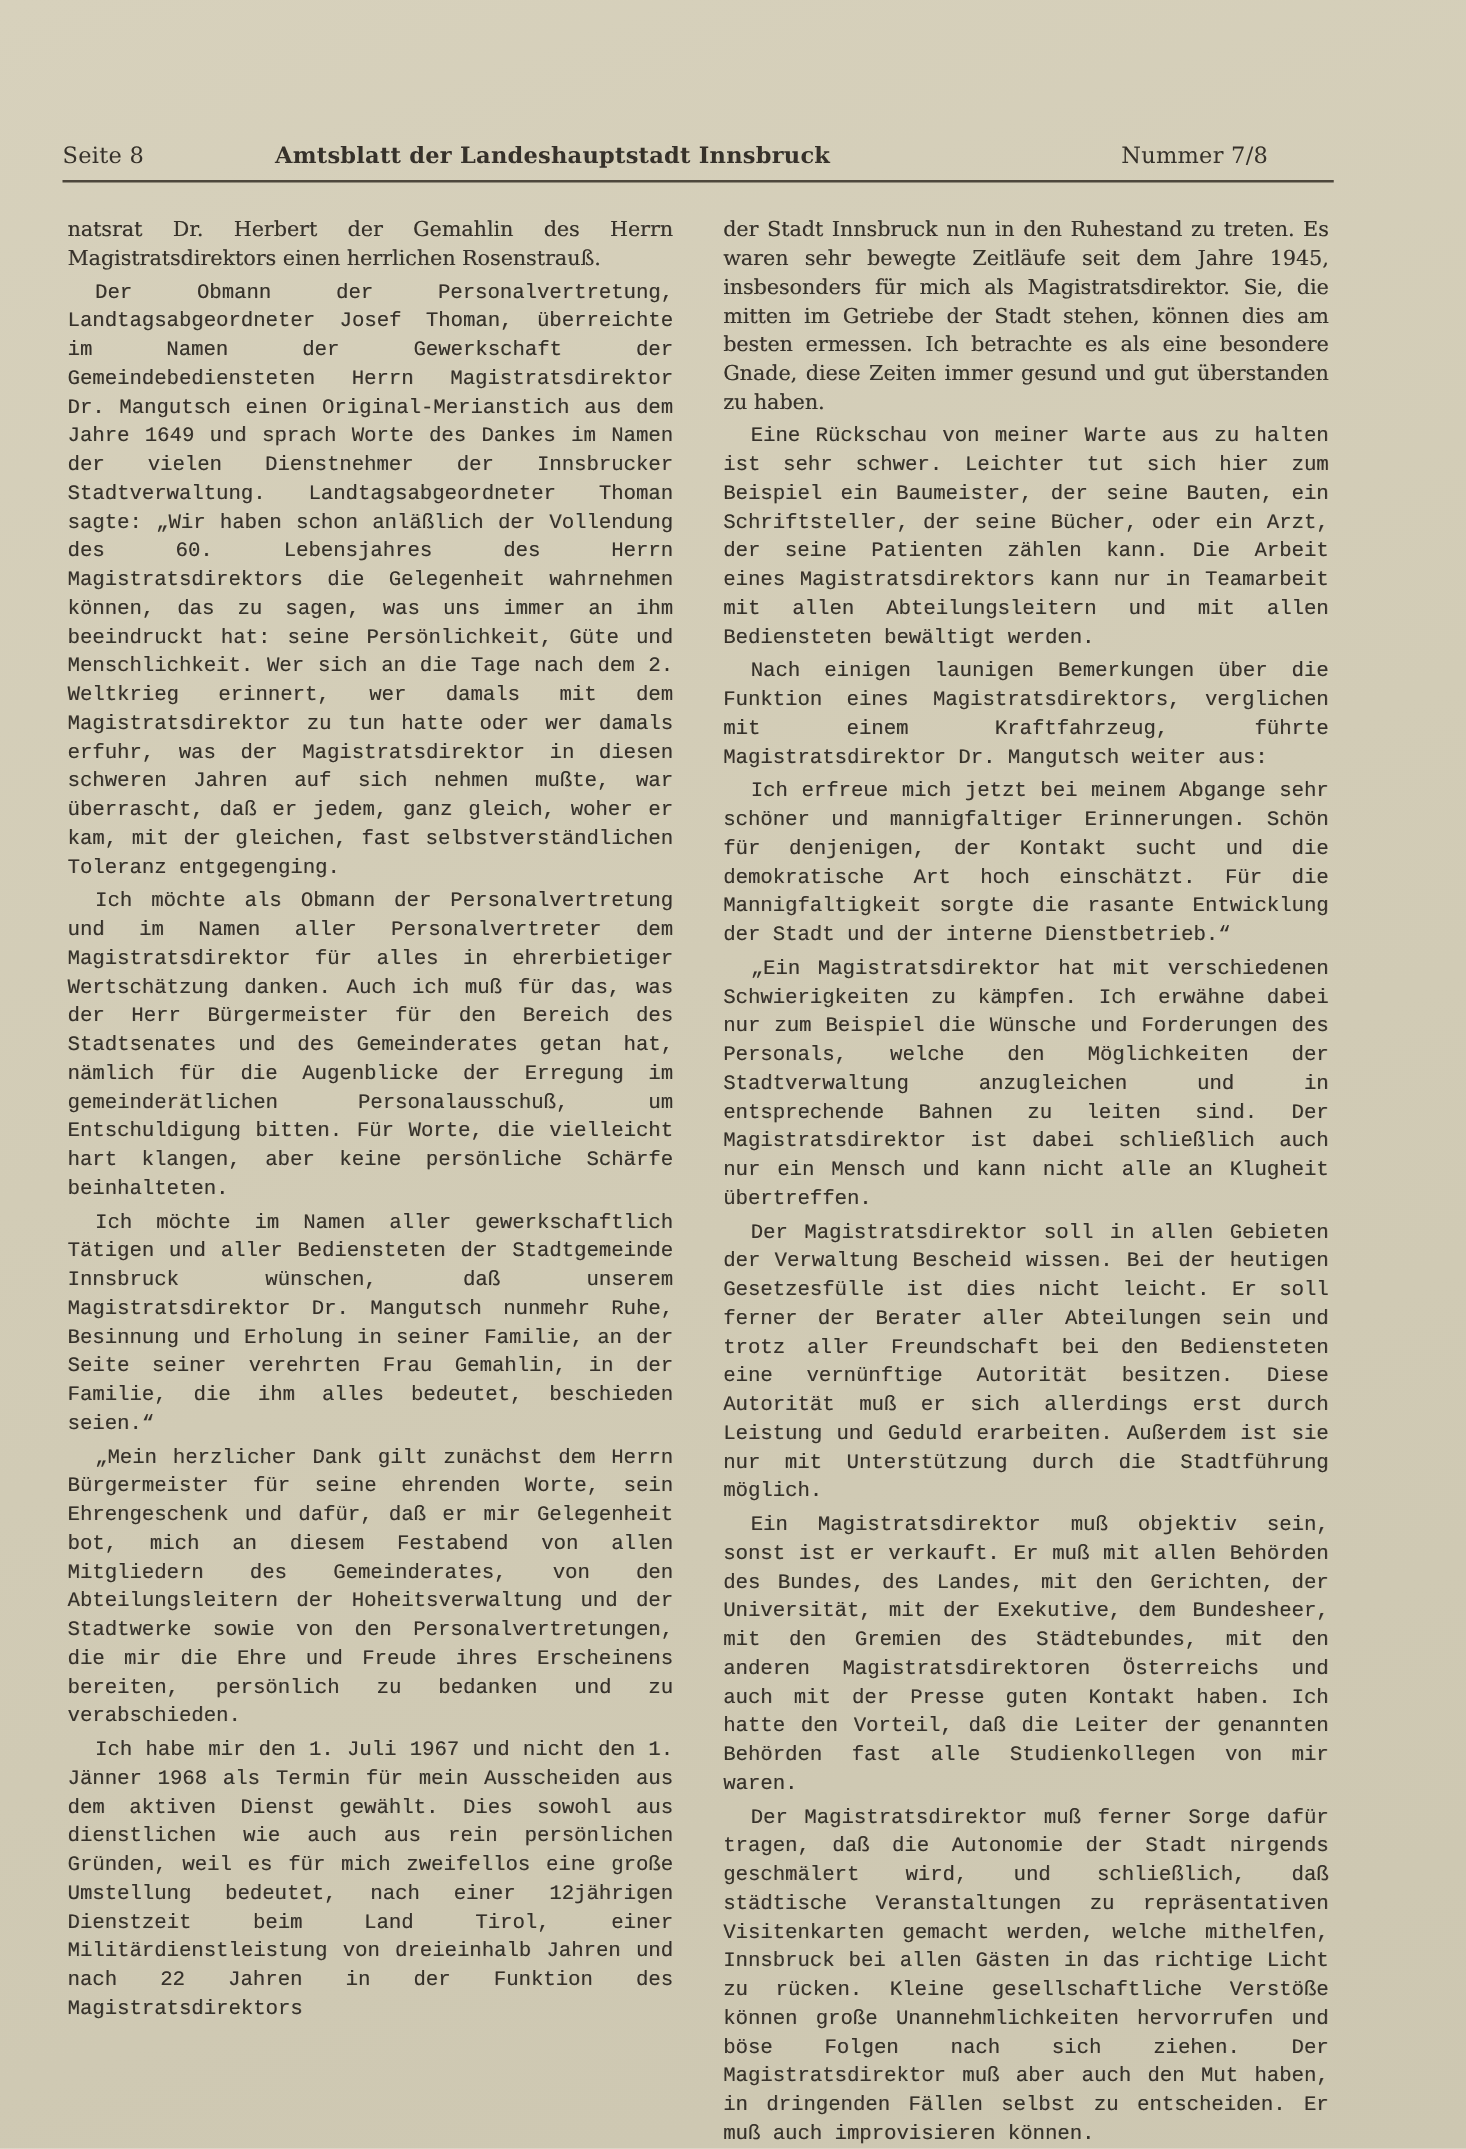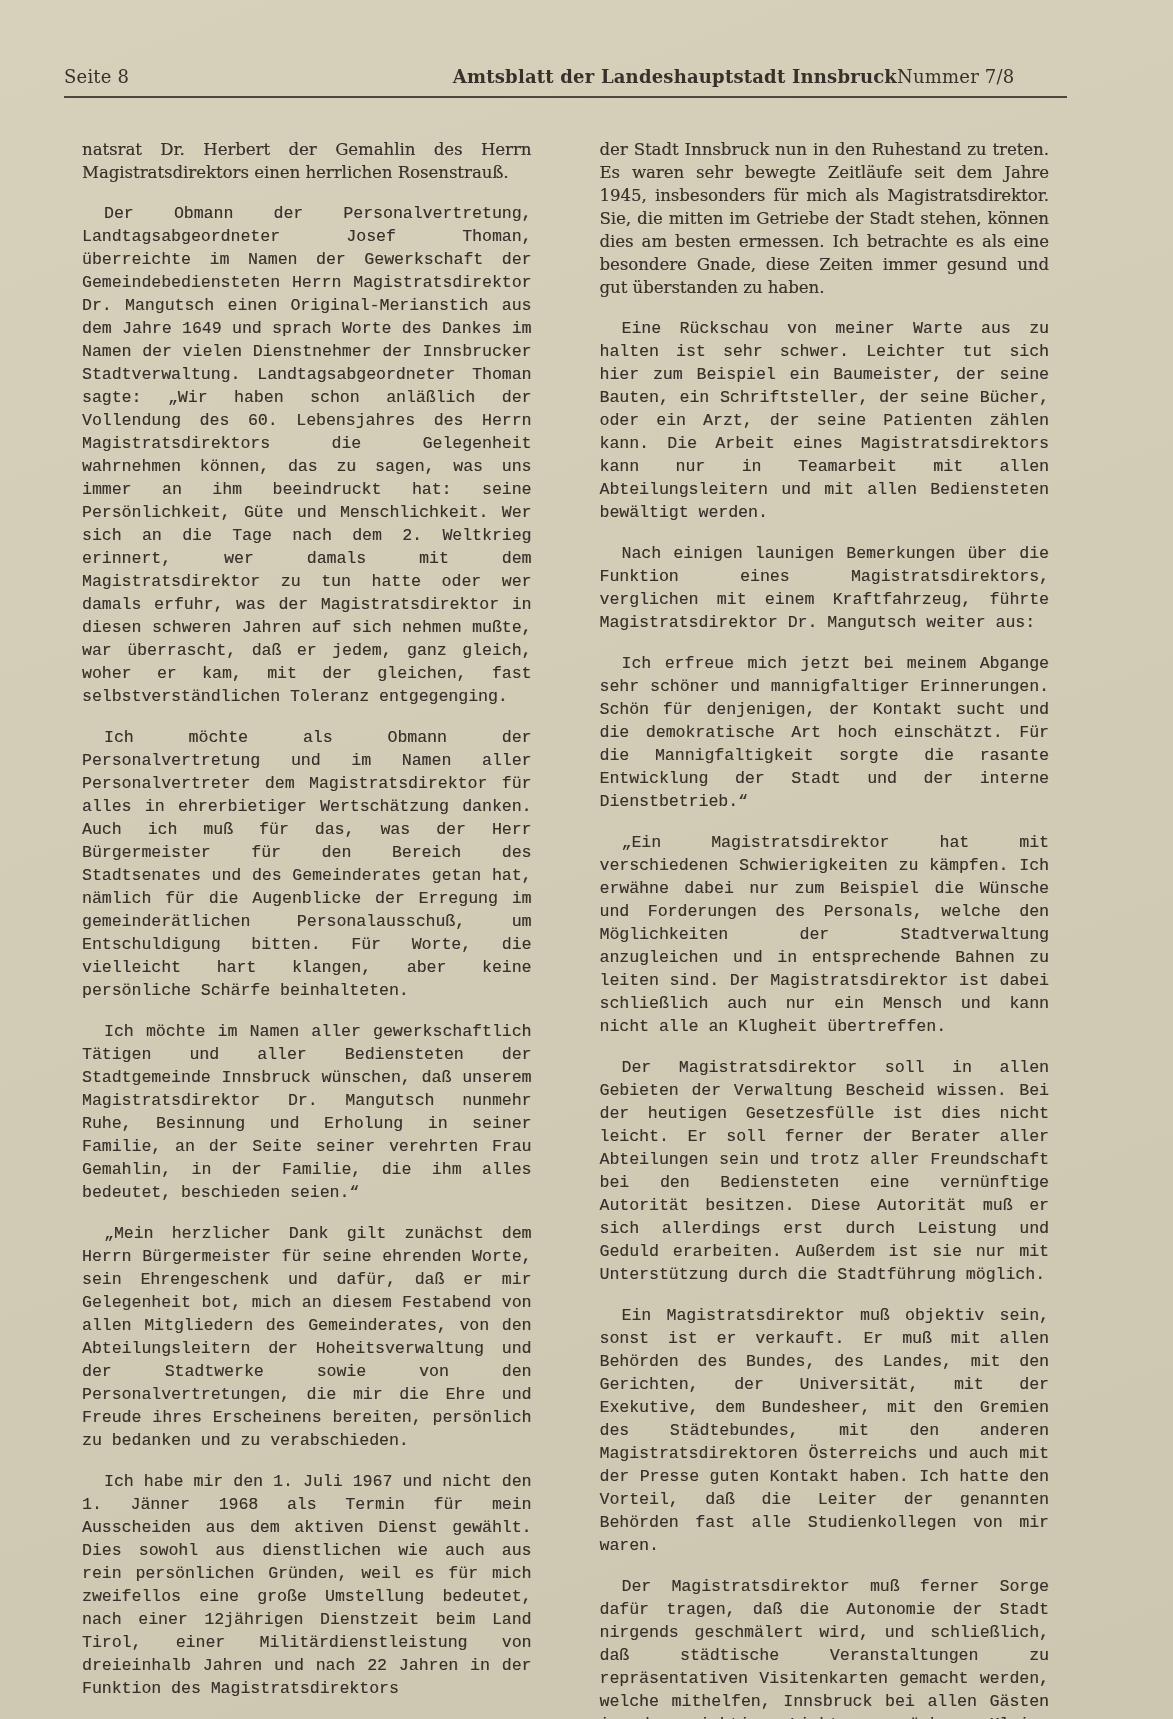--- a/index.html
+++ b/index.html
@@ -11,36 +11,37 @@
     height: 1719px;
     background: linear-gradient(160deg, #d7d1bc 0%, #d2ccb6 45%, #cdc7b1 100%);
     font-family: "DejaVu Serif", serif;
     color: #36312a;
     overflow: hidden;
   }
   .page {
     box-sizing: border-box;
     width: 100%;
     height: 100%;
-    padding: 66px 106px 0 64px;
+    padding: 66px 106px 0 50px;
   }
   .header {
     display: flex;
     align-items: baseline;
     font-size: 18px;
     letter-spacing: 0.2px;
   }
   .header .h-left {
     width: 170px;
     text-align: left;
   }
   .header .h-center {
     flex: 1;
-    text-align: right;
+    text-align: left;
     font-weight: bold;
+    margin-top: 48px;
   }
   .header .h-right {
     width: 170px;
     text-align: left;
   }
   .rule {
     border-top: 2px solid #4d473c;
     margin-top: 9px;
   }
   .columns {
@@ -51,21 +52,21 @@
   .column {
     flex: 1;
     min-width: 0;
     text-align: justify;
     font-size: 16.5px;
     line-height: 23px;
     hyphens: auto;
     text-shadow: 0.3px 0 0 rgba(54,49,42,0.45);
   }
   .para {
-    margin: 18px;
+    margin: 4px;
   }
   .para.indent {
     text-indent: 22px;
     font-family: Liberation Mono, monospace;
   }
 </style>
 </head>
 <body>
 
 <div class="page">

